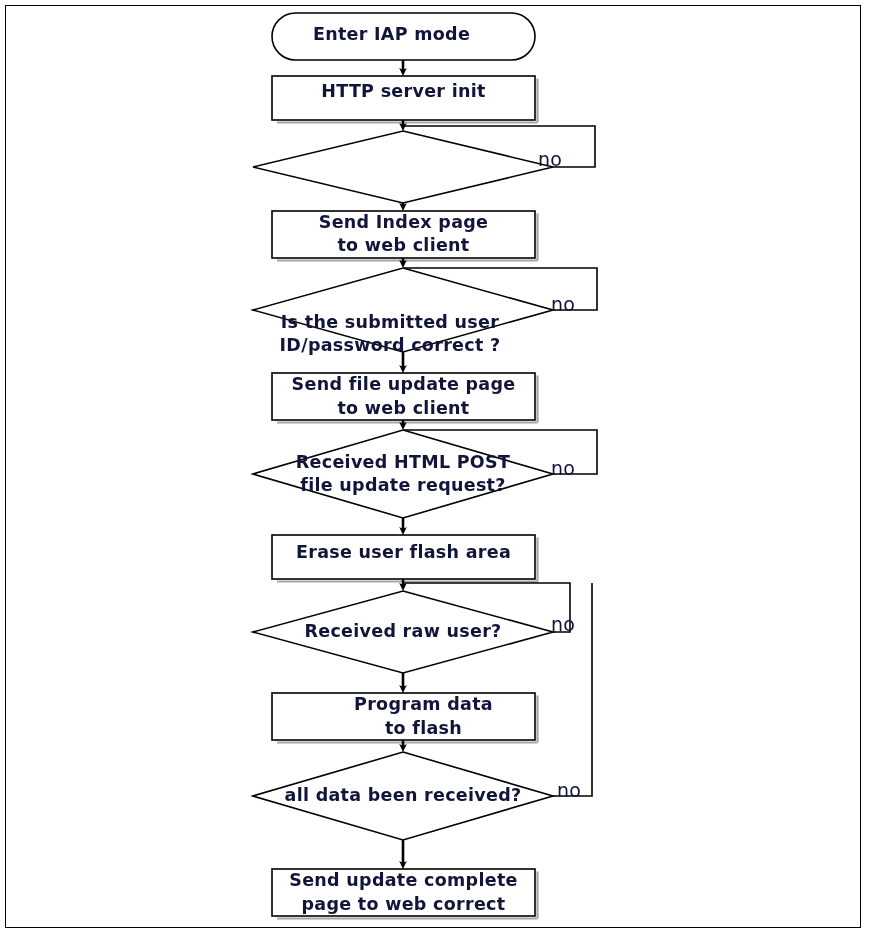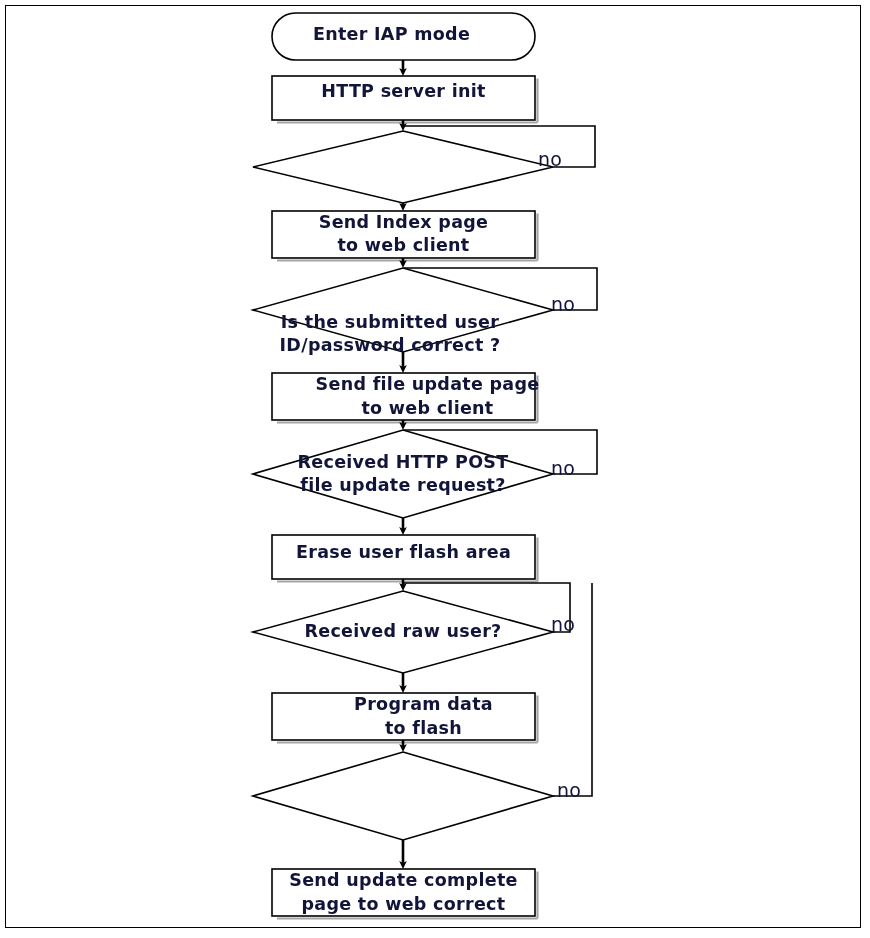--- a/index.html
+++ b/index.html
@@ -158,33 +158,34 @@
 
   <div class="node-label" style="left:272px; top:76px; width:263px; height:32px;">HTTP server init</div>
 
 
   <div class="node-label" style="left:272px; top:211px; width:263px; height:46px;">Send Index page
 to web client</div>
 
   <div class="node-label" style="left:240px; top:281px; width:300px; height:58px;margin-top:24px;">Is the submitted user
 ID/password correct ?</div>
 
-  <div class="node-label" style="left:272px; top:373px; width:263px; height:47px;padding-left:24px;">Send file update page
+  <div class="node-label" style="left:272px; top:373px; width:263px; height:47px;">Send file update page
 to web client</div>
 
-  <div class="node-label" style="left:253px; top:445px; width:300px; height:58px;">Received HTTP POST
+  <div class="node-label" style="left:253px; top:445px; width:300px; height:58px;">Received HTML POST
 file update request?</div>
 
   <div class="node-label" style="left:272px; top:535px; width:263px; height:35px;">Erase user flash area</div>
 
   <div class="node-label" style="left:253px; top:591px; width:300px; height:82px;">Received raw user?</div>
 
   <div class="node-label" style="left:272px; top:693px; width:263px; height:47px;margin-left:20px;">Program data
 to flash</div>
 
+  <div class="node-label" style="left:253px; top:752px; width:300px; height:88px;">all data been received?</div>
 
   <div class="node-label" style="left:272px; top:869px; width:263px; height:47px;">Send update complete
 page to web correct</div>
 
   <div class="edge-label" style="left:538px; top:150px;">no</div>
 
   <div class="edge-label" style="left:551px; top:295px;">no</div>
 
   <div class="edge-label" style="left:551px; top:459px;">no</div>
 

